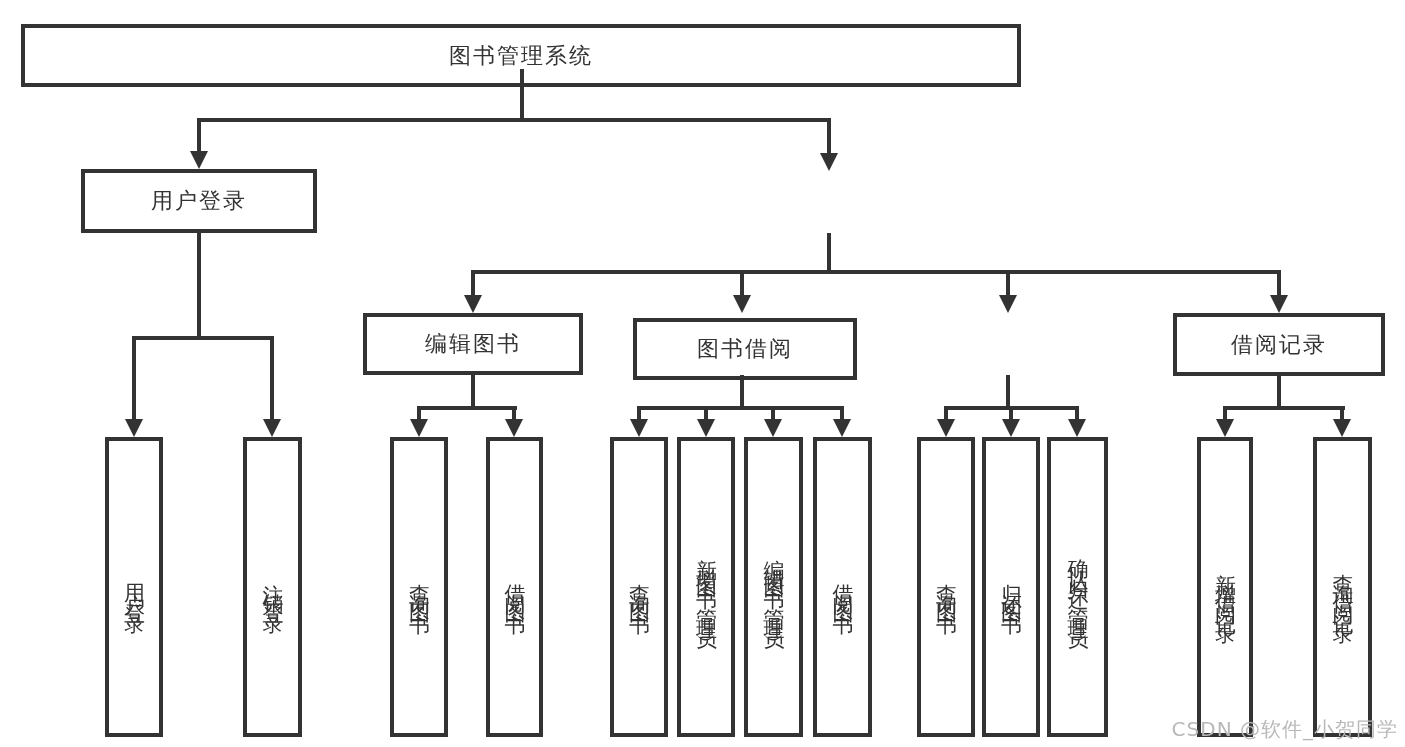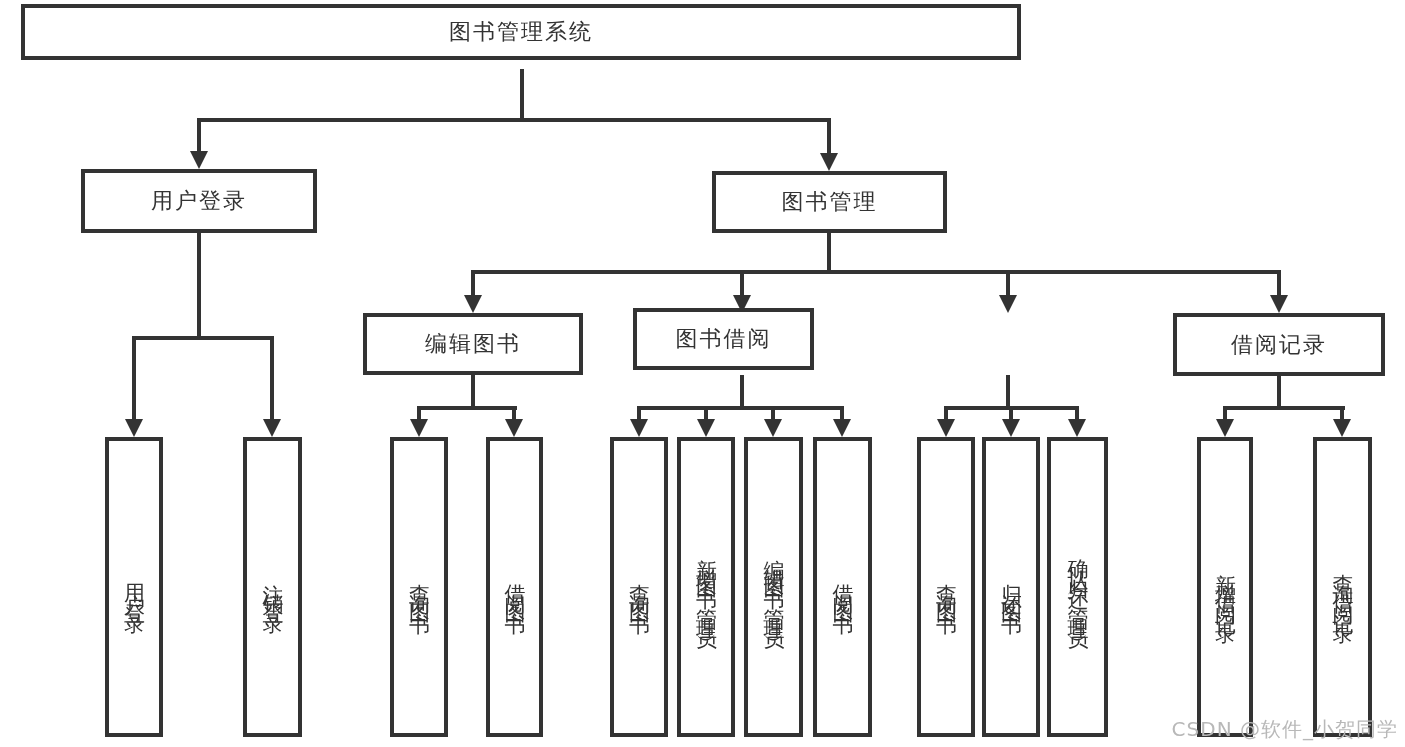--- a/index.html
+++ b/index.html
@@ -49,36 +49,33 @@
     color: #b8b8b8;
     letter-spacing: 1px;
     white-space: nowrap;
   }
 </style>
 </head>
 <body>
 
 <div class="canvas">
 
-  <div class="box h" style="left:21px;top:4px;width:1000px;height:56px">
+  <div class="box h" style="left:21px;top:24px;width:1000px;height:63px">
     <span>图书管理系统</span>
   </div>
 
   <div class="vl" style="left:520px;top:69px;height:53px"></div>
   <div class="hl" style="left:197px;top:118px;width:634px"></div>
   <div class="vl" style="left:197px;top:118px;height:35px"></div>
   <div class="ar" style="left:190px;top:151px"></div>
   <div class="vl" style="left:827px;top:118px;height:37px"></div>
   <div class="ar" style="left:820px;top:153px"></div>
 
   <div class="box h" style="left:81px;top:169px;width:236px;height:64px">
     <span>用户登录</span>
-  </div>
-  <div class="box h" style="left:712px;top:171px;width:235px;height:62px">
-    <span>图书管理</span>
   </div>
 
   <div class="vl" style="left:197px;top:233px;height:107px"></div>
   <div class="hl" style="left:132px;top:336px;width:142px"></div>
   <div class="vl" style="left:132px;top:336px;height:84px"></div>
   <div class="ar" style="left:125px;top:419px"></div>
   <div class="vl" style="left:270px;top:336px;height:84px"></div>
   <div class="ar" style="left:263px;top:419px"></div>
 
   <div class="vl" style="left:827px;top:233px;height:41px"></div>
@@ -88,21 +85,21 @@
   <div class="vl" style="left:740px;top:270px;height:28px"></div>
   <div class="ar" style="left:733px;top:295px"></div>
   <div class="vl" style="left:1006px;top:270px;height:28px"></div>
   <div class="ar" style="left:999px;top:295px"></div>
   <div class="vl" style="left:1277px;top:270px;height:28px"></div>
   <div class="ar" style="left:1270px;top:295px"></div>
 
   <div class="box h" style="left:363px;top:313px;width:220px;height:62px">
     <span>编辑图书</span>
   </div>
-  <div class="box h" style="left:633px;top:308px;width:181px;height:62px">
+  <div class="box h" style="left:633px;top:318px;width:224px;height:62px">
     <span>图书借阅</span>
   </div>
   <div class="box h" style="left:1173px;top:313px;width:212px;height:63px">
     <span>借阅记录</span>
   </div>
 
   <div class="vl" style="left:471px;top:375px;height:33px"></div>
   <div class="hl" style="left:417px;top:406px;width:100px"></div>
   <div class="vl" style="left:417px;top:406px;height:17px"></div>
   <div class="ar" style="left:410px;top:419px"></div>

